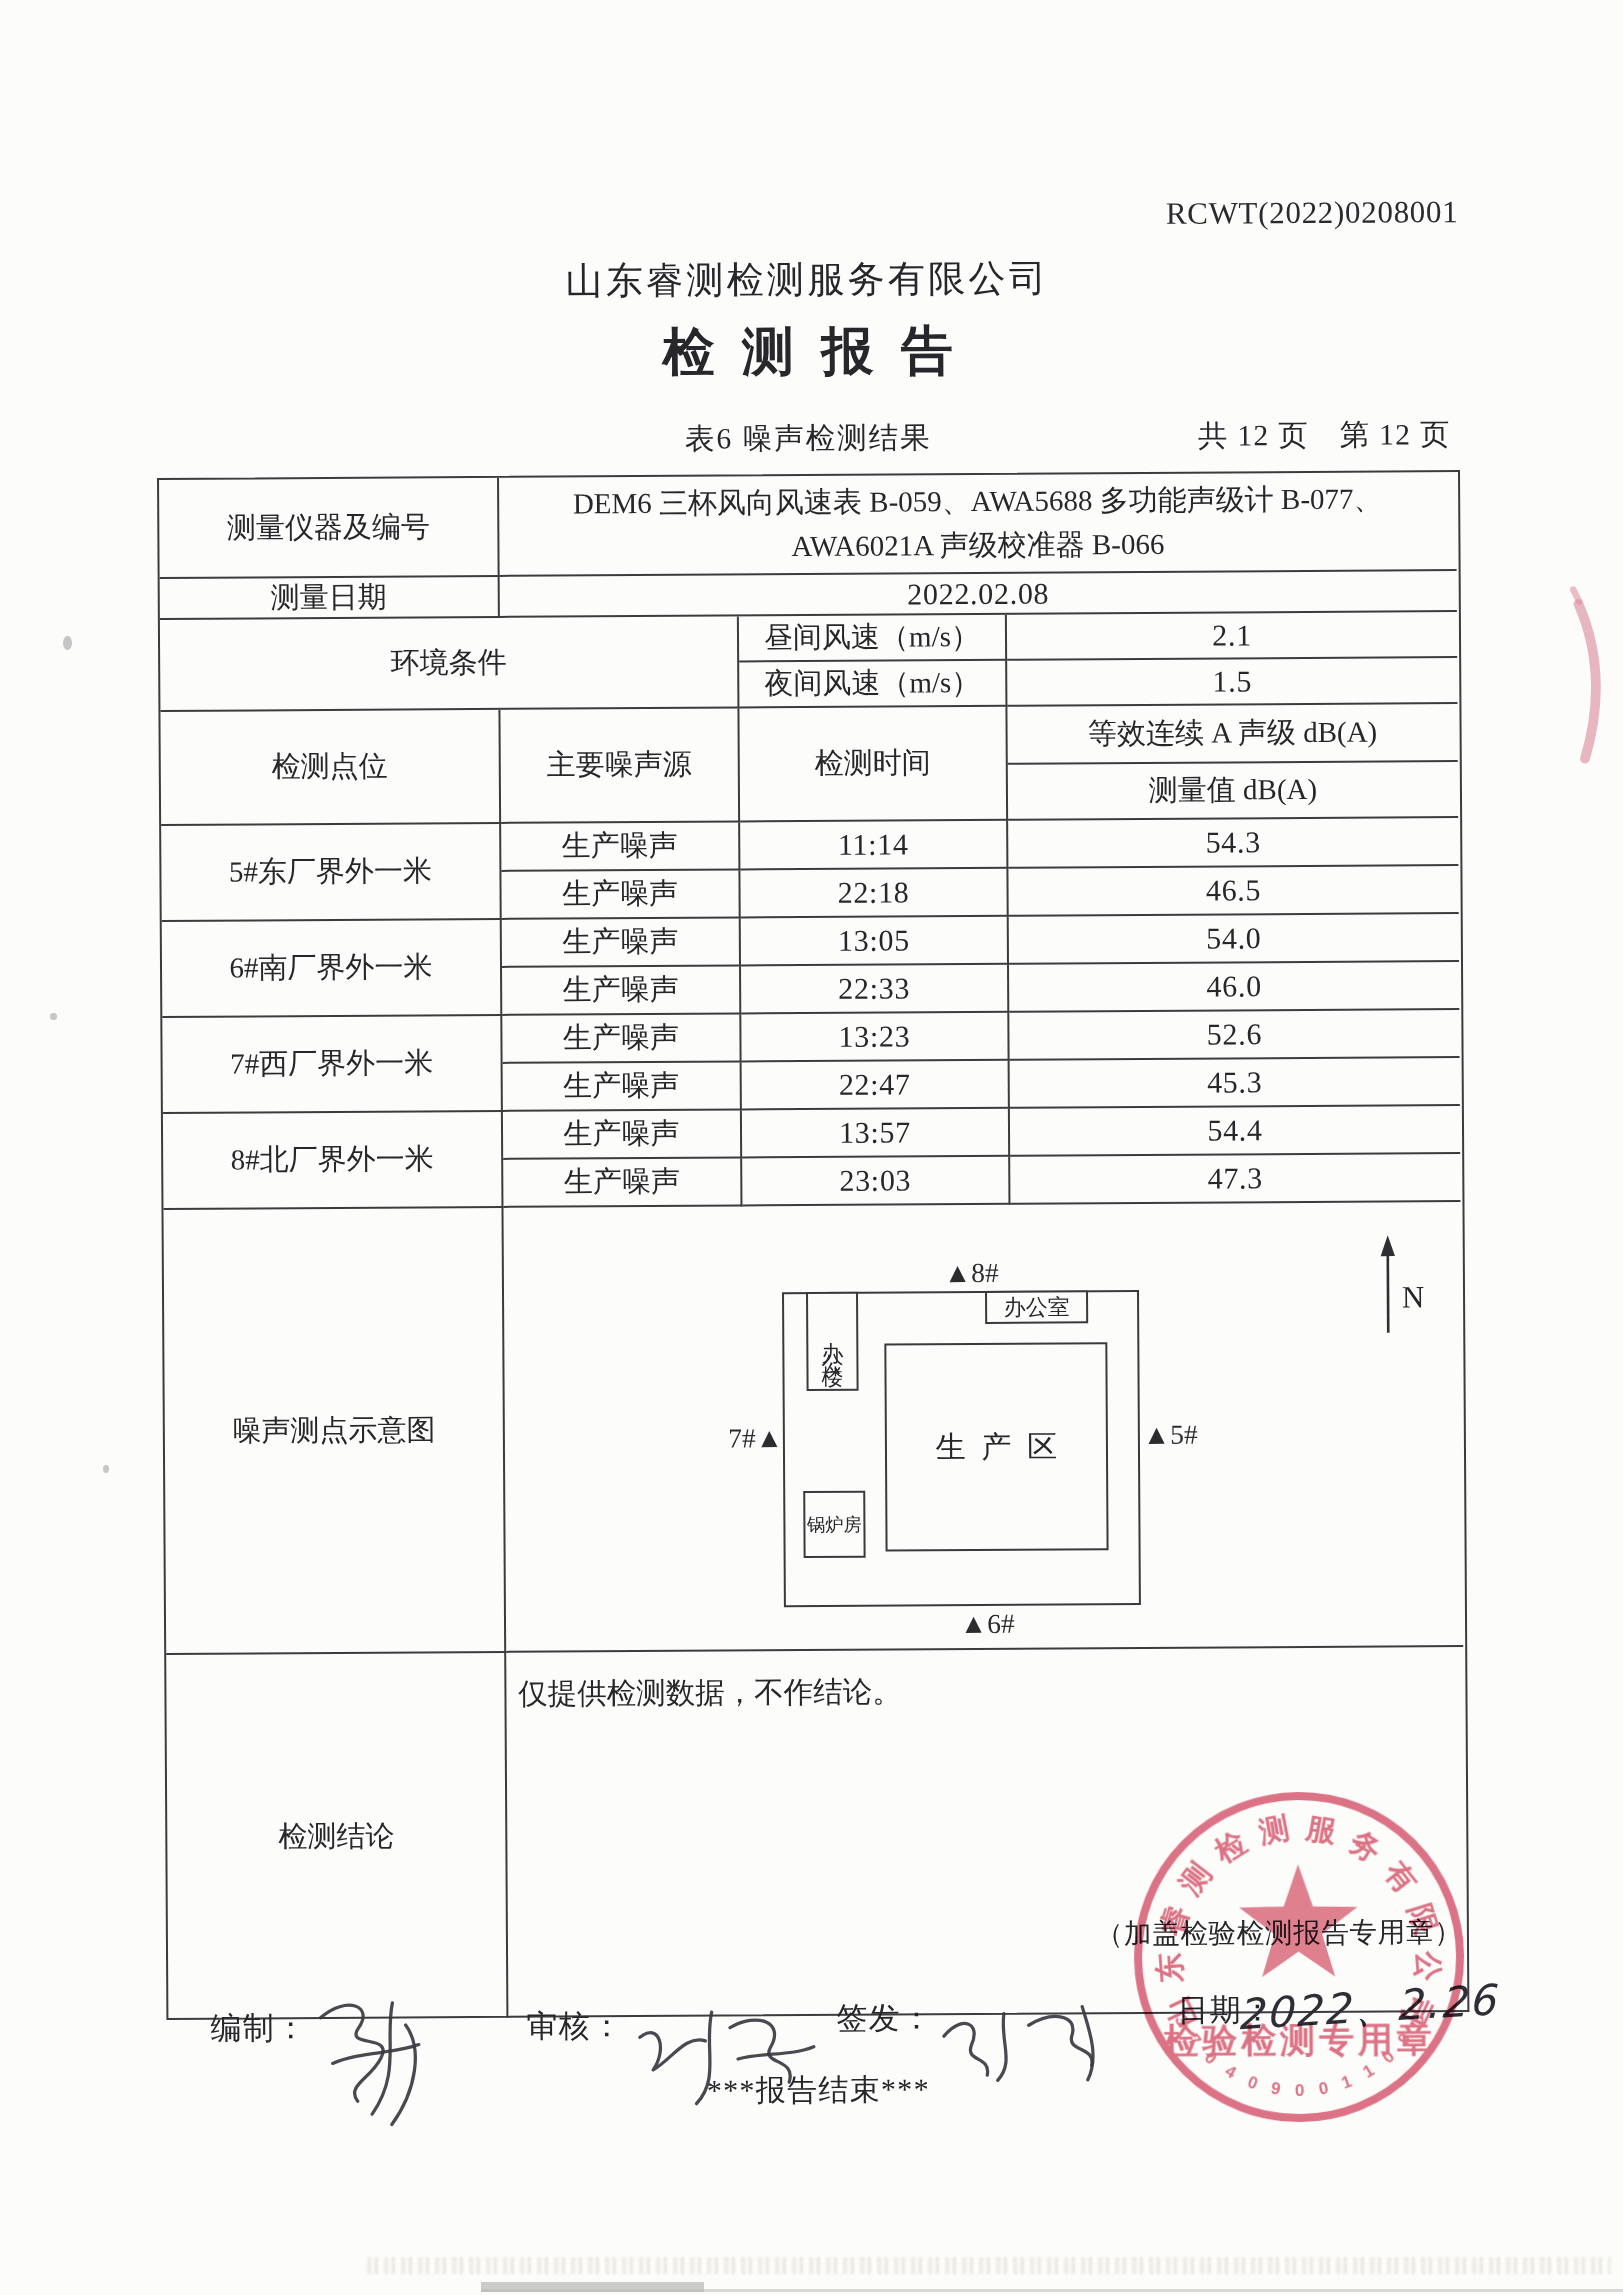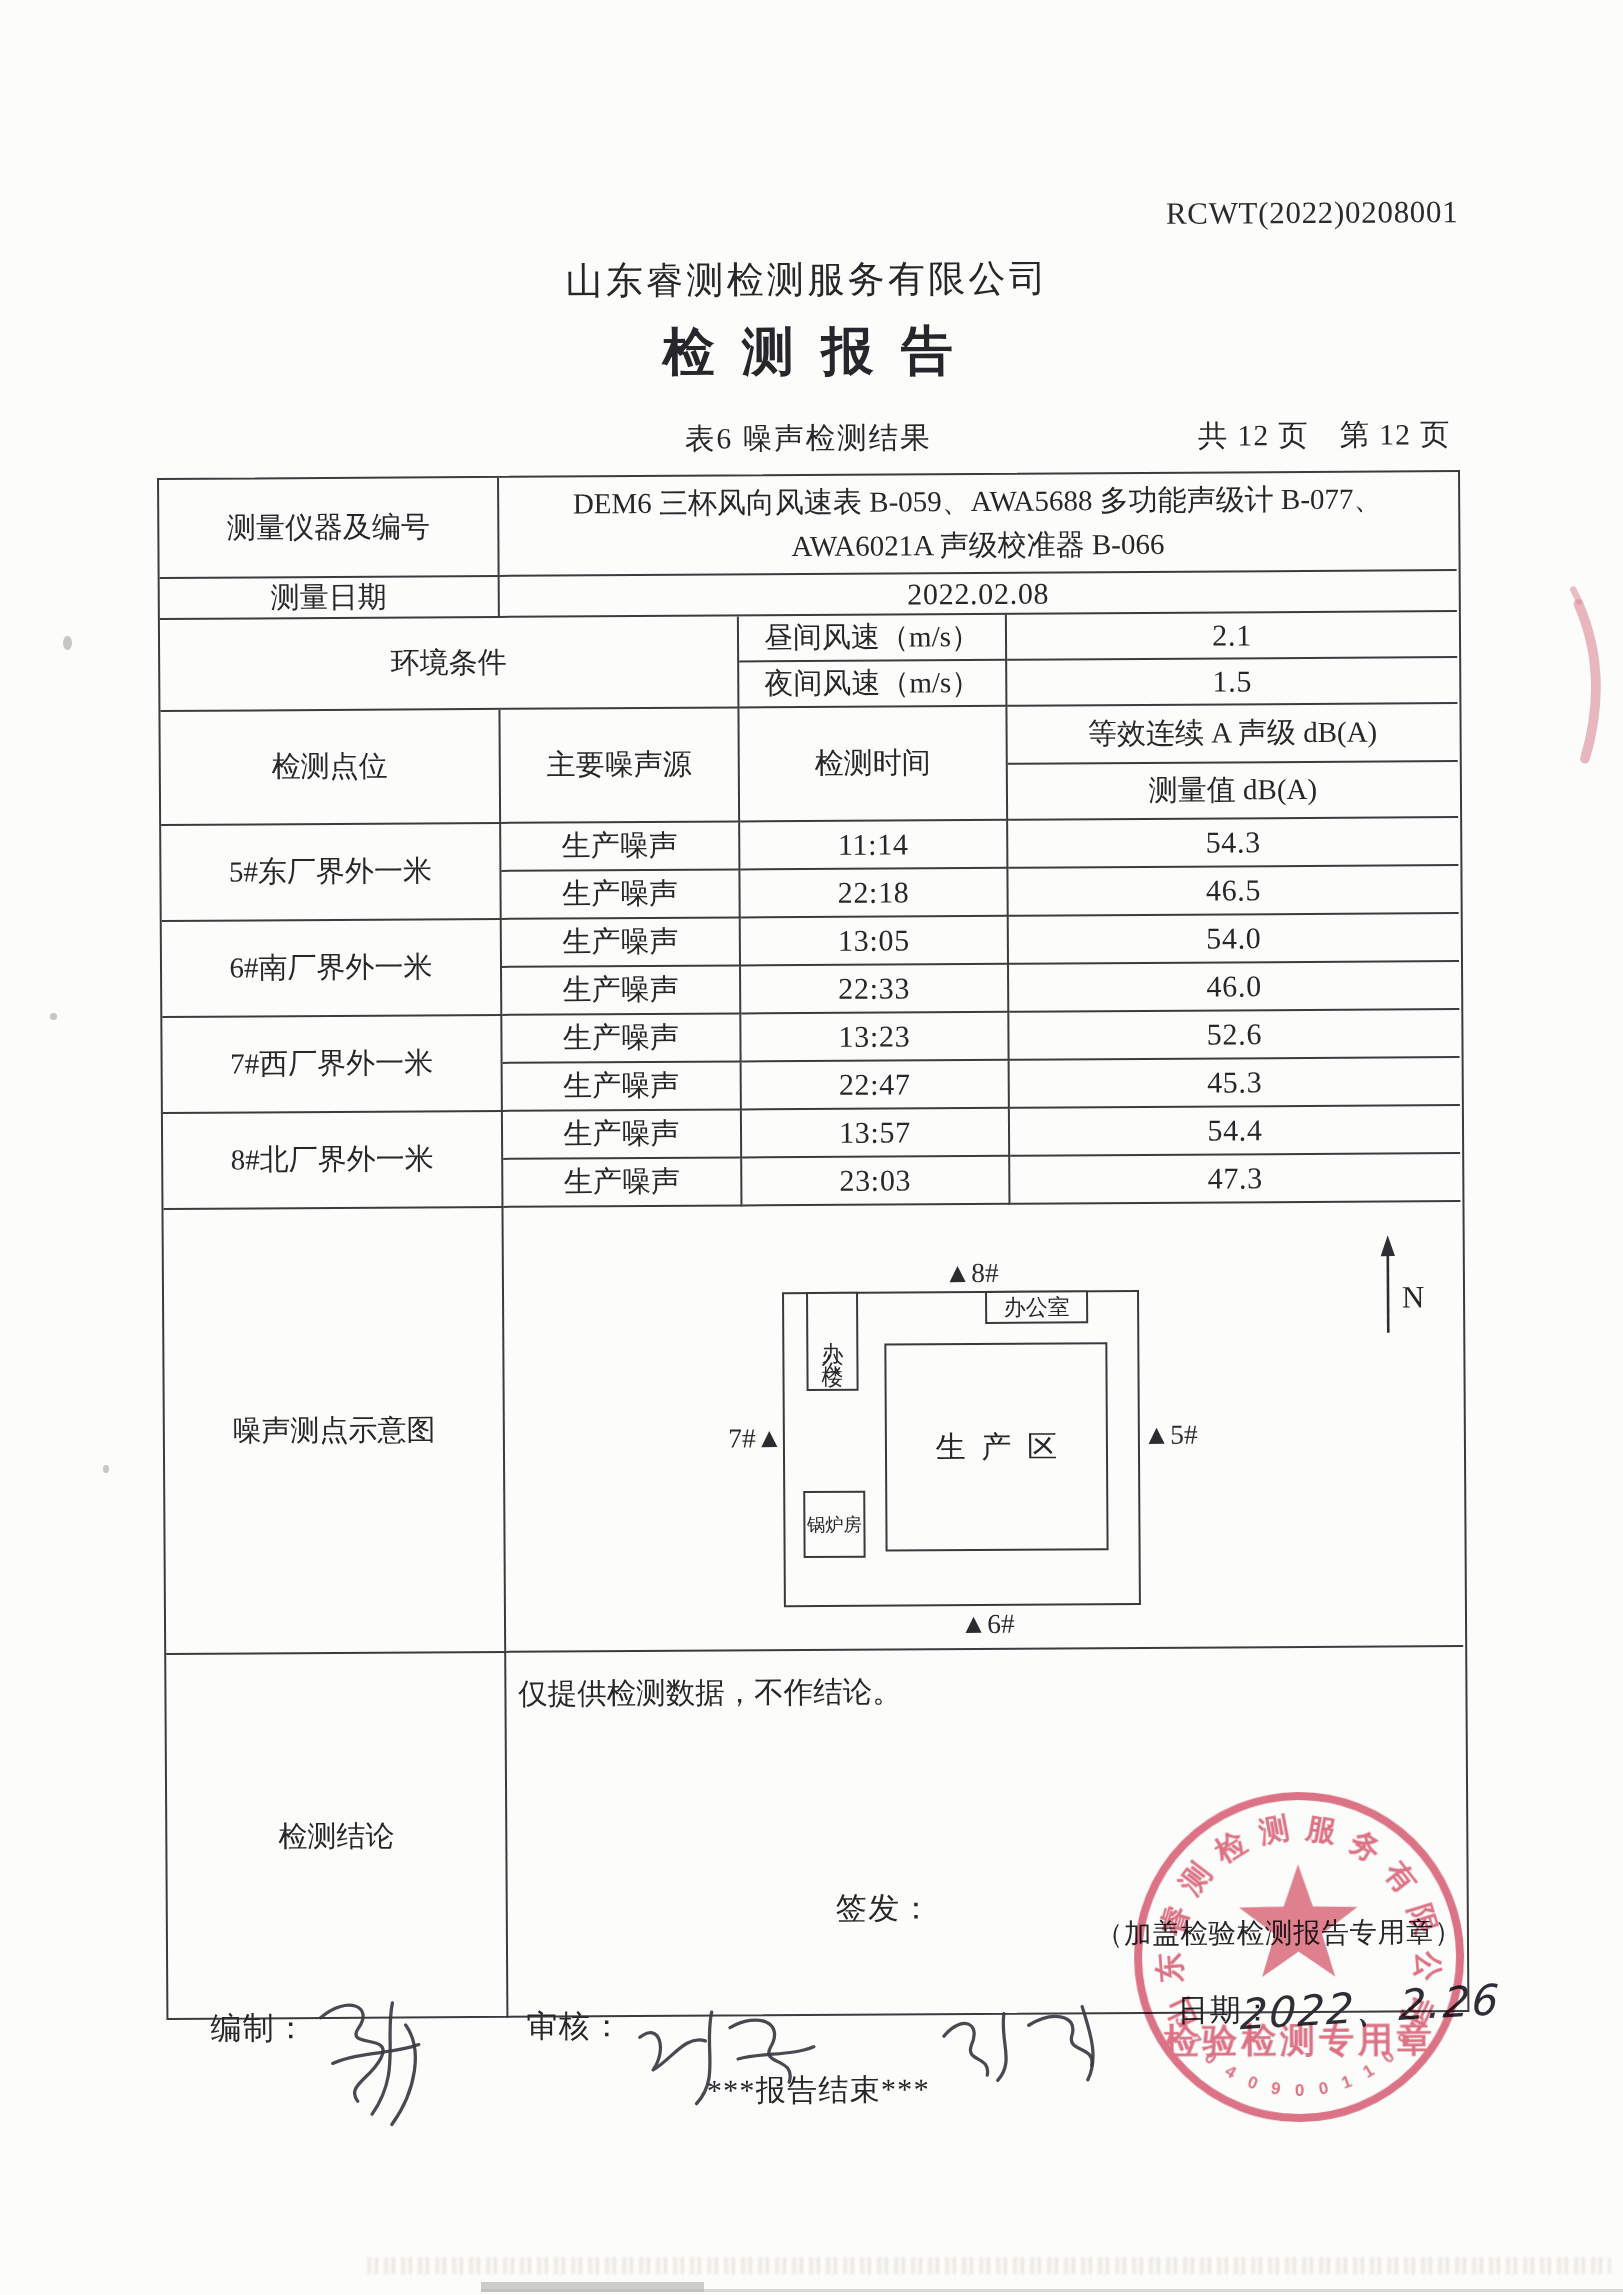--- a/index.html
+++ b/index.html
@@ -183,21 +183,21 @@
       <path d="M58,118 C100,100 152,104 190,90"></path>
       <path d="M170,60 C196,96 186,160 148,212"></path>
     </svg>
     <div class="flabel" style="left:520px;top:2004px;">审核：</div>
     <svg class="sig" style="left:619px;top:1993px;" width="196" height="131" viewBox="0 0 300 200">
       <path d="M22,66 C52,42 64,84 42,116 C70,100 92,62 122,72"></path>
       <path d="M132,28 C120,84 144,130 108,168"></path>
       <path d="M160,52 C202,28 244,44 222,82 C206,110 262,98 250,136"></path>
       <path d="M172,100 C212,90 254,96 288,82"></path>
     </svg>
-    <div class="flabel" style="left:830px;top:1888px;">签发：</div>
+    <div class="flabel" style="left:830px;top:1998px;">签发：</div>
     <svg class="sig" style="left:924px;top:1990px;" width="190" height="111" viewBox="0 0 290 170">
       <path d="M20,72 C46,40 78,50 62,86 C52,112 92,102 86,132"></path>
       <path d="M112,38 C106,82 128,112 102,140"></path>
       <path d="M150,56 C186,34 226,40 216,72 C208,98 252,88 246,118"></path>
       <path d="M232,28 C242,62 258,104 240,140"></path>
     </svg>
     <div class="flabel" style="left:1171px;top:1992px;">日期：</div>
     <div class="hand-date">2022、2.26</div>
     <div class="endnote">***报告结束***</div>
 

